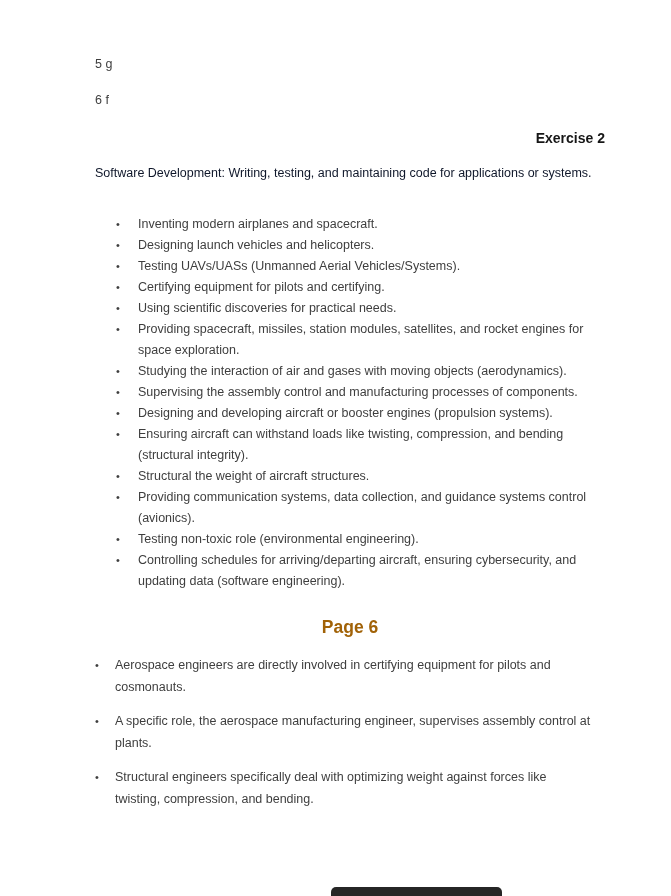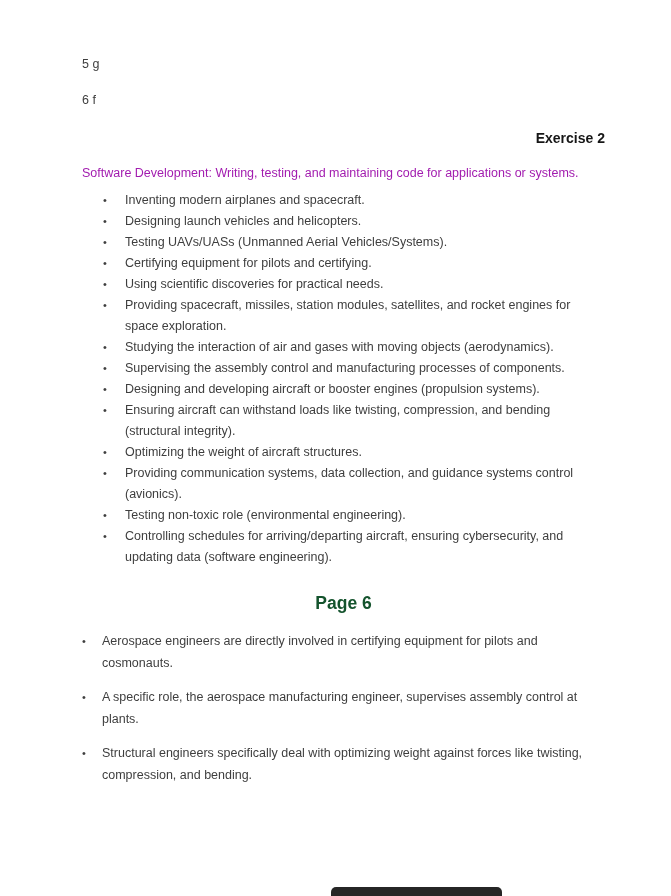--- a/index.html
+++ b/index.html
@@ -6,20 +6,21 @@
   html, body { margin: 0; padding: 0; background: #ffffff; }
   .page {
     position: relative;
     width: 671px;
     height: 896px;
     margin: 0 auto;
     background: #ffffff;
     font-family: "Liberation Sans", sans-serif;
     color: #3e3e3e;
     overflow: hidden;
+    padding-left: 13px;
   }
   .content {
     padding: 54px 66px 0 82px;
   }
   .answer-line {
     font-size: 12.5px;
     line-height: 21px;
     margin: 0 0 15px 0;
     color: #3e3e3e;
     font-weight: 400;
@@ -28,27 +29,27 @@
     font-size: 14px;
     font-weight: 700;
     color: #161616;
     text-align: right;
     margin: 17px 0 15px 0;
     line-height: 20px;
   }
   .body-paragraph {
     font-size: 12.5px;
     line-height: 21px;
-    margin: 0 0 6px 0;
-    color: #a21caf;
+    margin: 0 0 30px 0;
+    color: #0f172a;
   }
   .page-heading {
     font-size: 17.5px;
     font-weight: 700;
-    color: #14532d;
+    color: #a16207;
     text-align: center;
     margin: 22px 0 14px 0;
     line-height: 26px;
   }
   .bullet-list {
     margin: 0;
     padding: 0;
   }
   .bullet-list.indented {
     margin-left: 21px;
@@ -139,21 +140,21 @@
       <div class="li">
         <span class="bullet">•</span>
         <span class="li-text">Designing and developing aircraft or booster engines (propulsion systems).</span>
       </div>
       <div class="li">
         <span class="bullet">•</span>
         <span class="li-text">Ensuring aircraft can withstand loads like twisting, compression, and bending (structural integrity).</span>
       </div>
       <div class="li">
         <span class="bullet">•</span>
-        <span class="li-text">Optimizing the weight of aircraft structures.</span>
+        <span class="li-text">Structural the weight of aircraft structures.</span>
       </div>
       <div class="li">
         <span class="bullet">•</span>
         <span class="li-text">Providing communication systems, data collection, and guidance systems control (avionics).</span>
       </div>
       <div class="li">
         <span class="bullet">•</span>
         <span class="li-text">Testing non-toxic role (environmental engineering).</span>
       </div>
       <div class="li">

